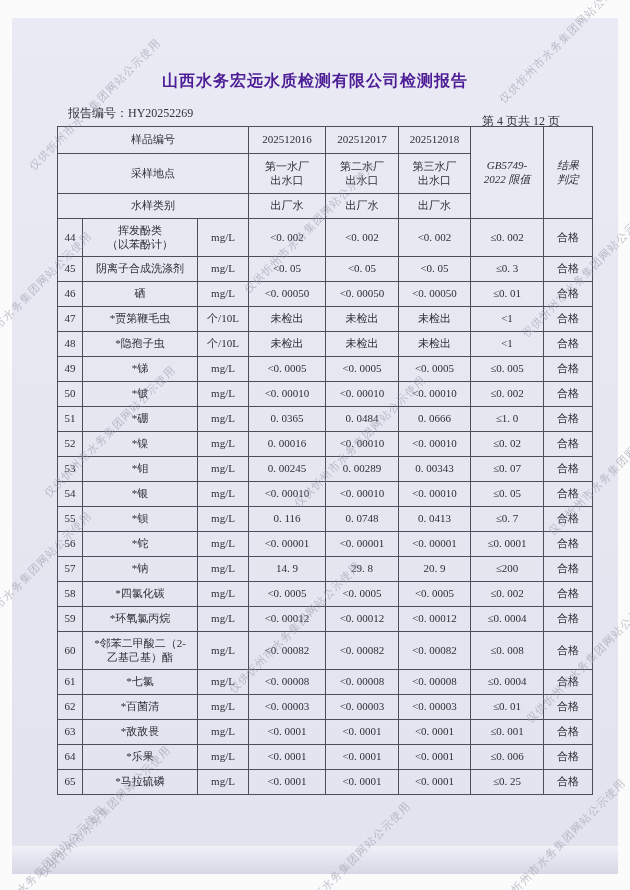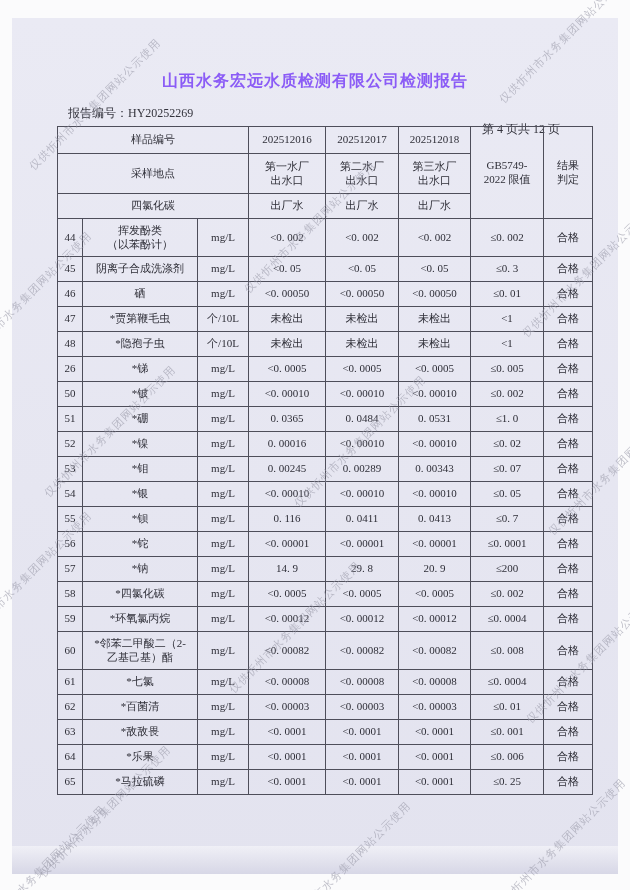--- a/index.html
+++ b/index.html
@@ -18,43 +18,43 @@
     background:linear-gradient(180deg,rgba(255,255,255,0.45),rgba(205,205,223,0.55));
   }
   .wm-layer{position:absolute;inset:0;pointer-events:none;z-index:5;}
   .wm{
     position:absolute;width:190px;text-align:center;
     font-size:11px;letter-spacing:1px;color:#9a9aa9;opacity:.6;
     transform:rotate(-45deg);white-space:nowrap;
   }
   .title{
     position:absolute;left:0;top:71px;width:100%;text-align:center;
-    font-size:16px;font-weight:bold;color:#8b5cf6;letter-spacing:1px;z-index:2;
+    font-size:16px;font-weight:bold;color:#4c1d95;letter-spacing:1px;z-index:2;
   }
   .meta{position:absolute;left:0;top:105px;width:100%;font-size:12px;z-index:2;}
   .report-no{position:absolute;left:68px;top:0;}
-  .page-ind{position:absolute;right:70px;top:16px;}
+  .page-ind{position:absolute;right:70px;top:8px;}
   table.report{
     position:absolute;left:57px;top:126px;width:535px;z-index:2;
     border-collapse:collapse;table-layout:fixed;
     font-size:11px;color:#2e2e37;
   }
   table.report td{
     border:1px solid #4e4e5a;
     text-align:center;vertical-align:middle;
     padding:0;line-height:1.25;
     overflow:hidden;
   }
   tr.h1{height:27px;}
   tr.h2{height:40px;}
   tr.h3{height:25px;}
   tbody tr{height:25px;}
   tbody tr.tall{height:38px;font-family:Liberation Serif, serif;}
   td.pre{white-space:pre-line;}
-  td.limit-h{line-height:2.1;white-space:pre-line;}
+  td.limit-h{line-height:2.1;white-space:pre-line;font-style:italic;}
   td.c-name{text-align:left;padding:0 2px 0 6px;white-space:pre-line;}
   td.c-no{font-size:11px;}
 </style>
 </head>
 <body>
 
 <div class="scan"></div>
 <div class="scan-band"></div>
 
 <div class="title">山西水务宏远水质检测有限公司检测报告</div>
@@ -89,21 +89,21 @@
     <tr class="h2">
       <td colspan="3">采样地点</td>
       <td class="pre">第一水厂
 出水口</td>
       <td class="pre">第二水厂
 出水口</td>
       <td class="pre">第三水厂
 出水口</td>
     </tr>
     <tr class="h3">
-      <td colspan="3">四氯化碳</td>
+      <td colspan="3">水样类别</td>
       <td>出厂水</td>
       <td>出厂水</td>
       <td>出厂水</td>
     </tr>
   </thead>
   <tbody id="rows">
       <tr class="tall">
     <td class="c-no">44</td>
     <td class="c-name">挥发酚类
 （以苯酚计）</td>
@@ -148,21 +148,21 @@
     <td class="c-no">48</td>
     <td class="c-name">*隐孢子虫</td>
     <td>个/10L</td>
     <td>未检出</td>
     <td>未检出</td>
     <td>未检出</td>
     <td>&lt;1</td>
     <td>合格</td>
   </tr>
       <tr>
-    <td class="c-no">26</td>
+    <td class="c-no">49</td>
     <td class="c-name">*锑</td>
     <td>mg/L</td>
     <td>&lt;0. 0005</td>
     <td>&lt;0. 0005</td>
     <td>&lt;0. 0005</td>
     <td>≤0. 005</td>
     <td>合格</td>
   </tr>
       <tr>
     <td class="c-no">50</td>
@@ -173,21 +173,21 @@
     <td>&lt;0. 00010</td>
     <td>≤0. 002</td>
     <td>合格</td>
   </tr>
       <tr>
     <td class="c-no">51</td>
     <td class="c-name">*硼</td>
     <td>mg/L</td>
     <td>0. 0365</td>
     <td>0. 0484</td>
-    <td>0. 0531</td>
+    <td>0. 0666</td>
     <td>≤1. 0</td>
     <td>合格</td>
   </tr>
       <tr>
     <td class="c-no">52</td>
     <td class="c-name">*镍</td>
     <td>mg/L</td>
     <td>0. 00016</td>
     <td>&lt;0. 00010</td>
     <td>&lt;0. 00010</td>
@@ -212,21 +212,21 @@
     <td>&lt;0. 00010</td>
     <td>&lt;0. 00010</td>
     <td>≤0. 05</td>
     <td>合格</td>
   </tr>
       <tr>
     <td class="c-no">55</td>
     <td class="c-name">*钡</td>
     <td>mg/L</td>
     <td>0. 116</td>
-    <td>0. 0411</td>
+    <td>0. 0748</td>
     <td>0. 0413</td>
     <td>≤0. 7</td>
     <td>合格</td>
   </tr>
       <tr>
     <td class="c-no">56</td>
     <td class="c-name">*铊</td>
     <td>mg/L</td>
     <td>&lt;0. 00001</td>
     <td>&lt;0. 00001</td>

